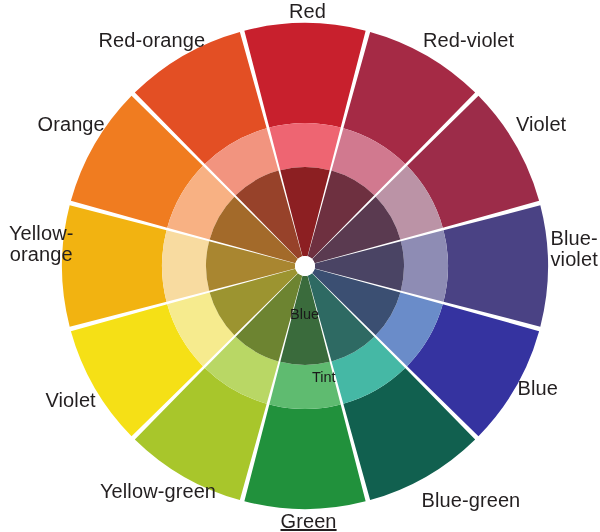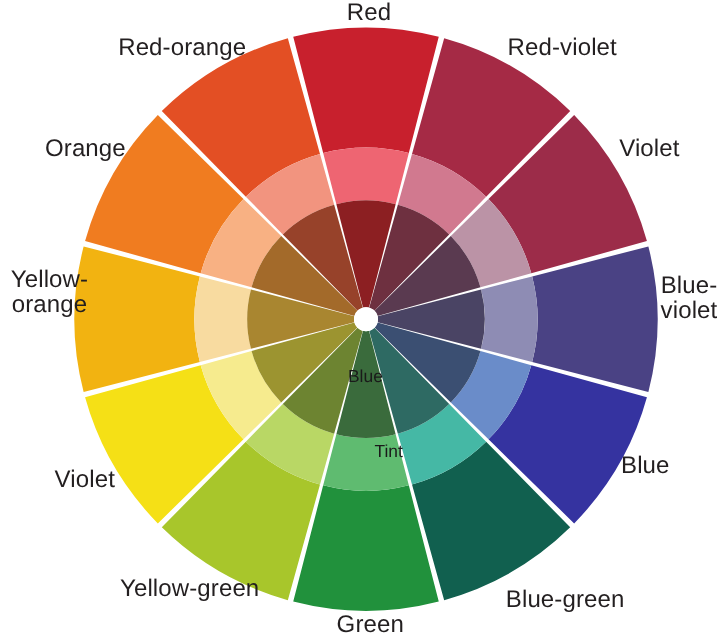--- a/index.html
+++ b/index.html
@@ -99,21 +99,21 @@
   </svg>
 
   <div id="perimeter-labels">
       <div class="wheel-label" style="left: 289px; top: 0.5px;">Red</div>
       <div class="wheel-label" style="left: 423px; top: 29.5px;">Red-violet</div>
       <div class="wheel-label" style="left: 516px; top: 113.5px;">Violet</div>
       <div class="wheel-label" style="left: 550.5px; top: 212px; margin-top: 16px;">Blue-
 violet</div>
       <div class="wheel-label" style="left: 517.5px; top: 378px;">Blue</div>
       <div class="wheel-label" style="left: 421.5px; top: 490px;">Blue-green</div>
-      <div class="wheel-label" style="left: 280.5px; top: 510.5px;">Green</div>
+      <div class="wheel-label" style="left: 280.5px; top: 510.5px; text-decoration: underline;">Green</div>
       <div class="wheel-label" style="left: 100px; top: 480.5px;">Yellow-green</div>
       <div class="wheel-label" style="left: 45.5px; top: 389.5px;">Violet</div>
       <div class="wheel-label" style="left: 9px; top: 223px;">Yellow-
 orange</div>
       <div class="wheel-label" style="left: 37.5px; top: 113.5px;">Orange</div>
       <div class="wheel-label" style="left: 98.5px; top: 29.5px;">Red-orange</div>
     </div>
 
   <div class="inner-label" id="shade-label" style="left: 290px; top: 305.5px;">Blue</div>
   <div class="inner-label" id="tint-label" style="left: 278px; top: 368.5px; margin-left: 34px;">Tint</div>

